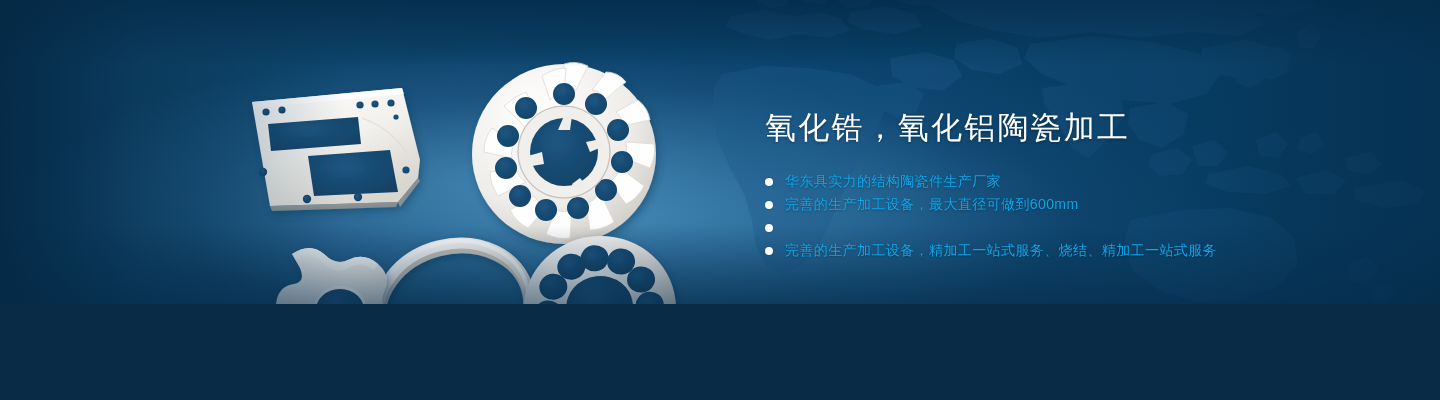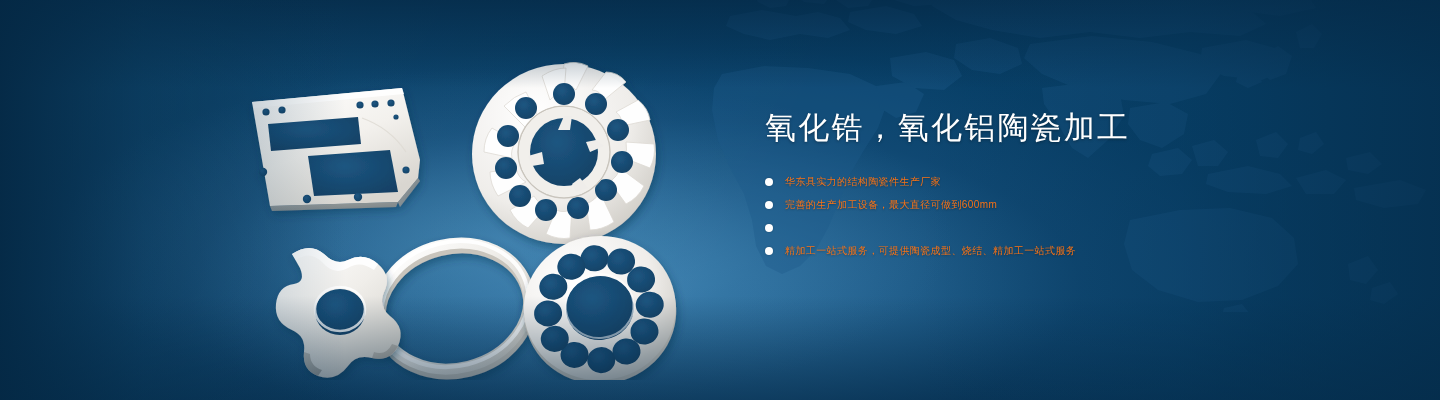--- a/index.html
+++ b/index.html
@@ -3,21 +3,21 @@
 <meta charset="utf-8">
 <style>
   html, body {
     margin: 0;
     padding: 0;
     background: #0a2b45;
   }
   #banner {
     position: relative;
     width: 1440px;
-    height: 400px;
+    height: 304px;
     overflow: hidden;
     font-family: "Liberation Sans", "DejaVu Sans", sans-serif;
     background: #074068;
   }
 
   
   .bg-base {
     position: absolute;
     inset: 0;
     background: #074068;
@@ -106,22 +106,22 @@
   .bullet-dot {
     width: 8px;
     height: 8px;
     border-radius: 50%;
     background: #ffffff;
     flex: 0 0 auto;
     margin-right: 12px;
     box-shadow: 0 0 2px rgba(0,0,0,0.25);
   }
   .bullet-text {
-    color: #f97316;
-    font-size: 10px;
+    color: #0ea5e9;
+    font-size: 14px;
     line-height: 23px;
     letter-spacing: 0.4px;
     white-space: nowrap;
     text-shadow: 0 1px 2px rgba(0,0,0,0.30);
   }
 </style>
 </head>
 <body>
 
 <div id="banner">
@@ -344,18 +344,18 @@
       </li>
       <li class="bullet-row">
         <span class="bullet-dot"></span>
         <span class="bullet-text">完善的生产加工设备，最大直径可做到600mm</span>
       </li>
       <li class="bullet-row">
         <span class="bullet-dot"></span>
       </li>
       <li class="bullet-row">
         <span class="bullet-dot"></span>
-        <span class="bullet-text">精加工一站式服务，可提供陶瓷成型、烧结、精加工一站式服务</span>
+        <span class="bullet-text">完善的生产加工设备，精加工一站式服务、烧结、精加工一站式服务</span>
       </li>
     </ul>
   </div>
 
 </div>
 
 </body></html>

